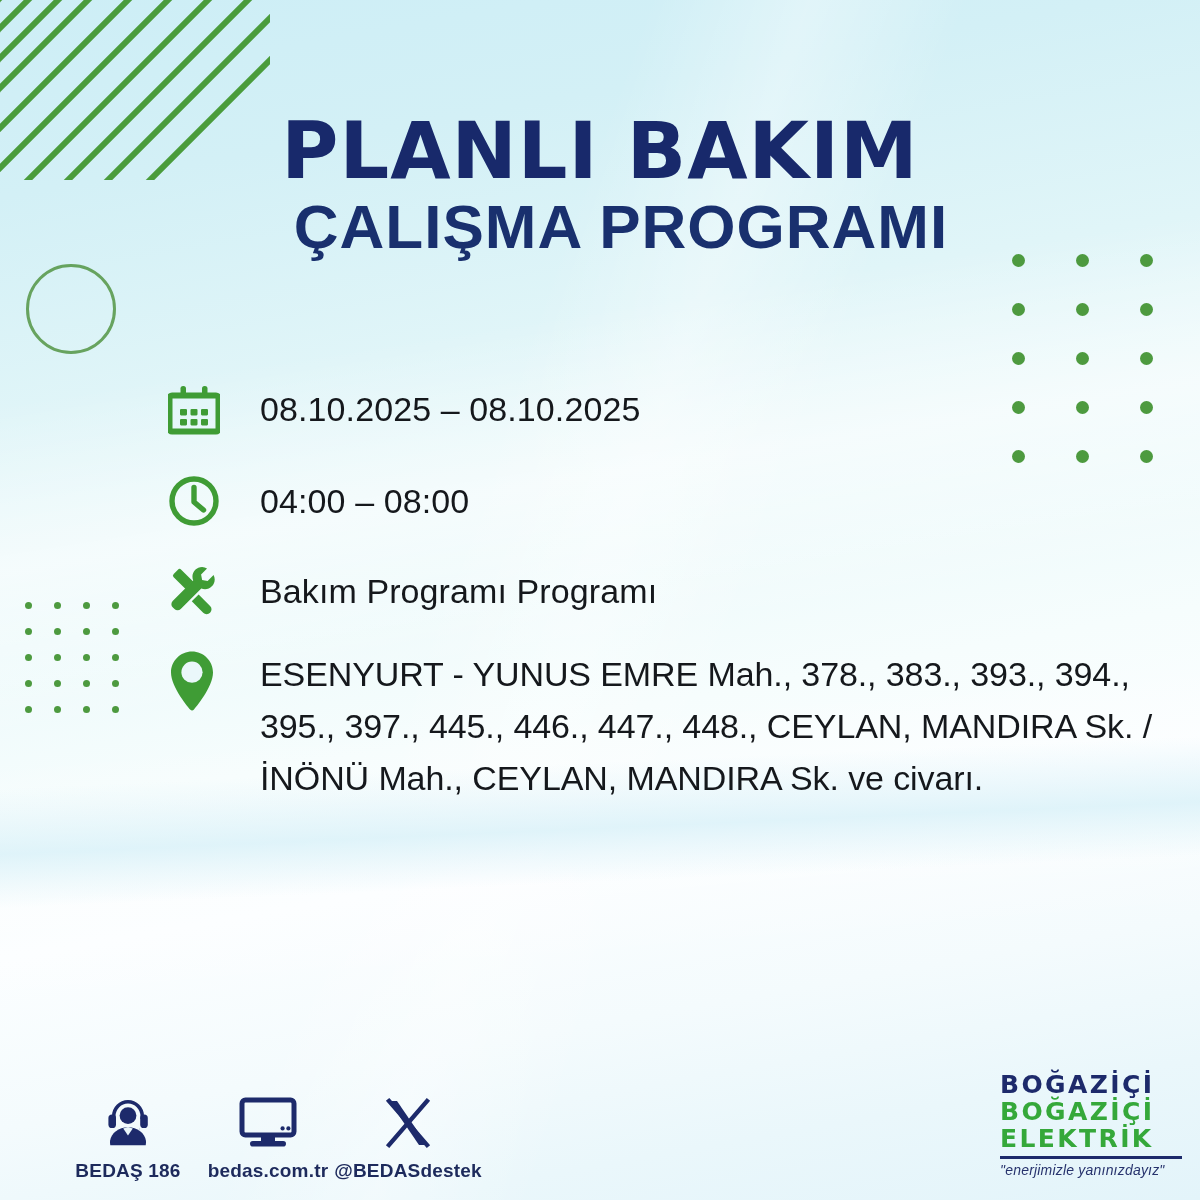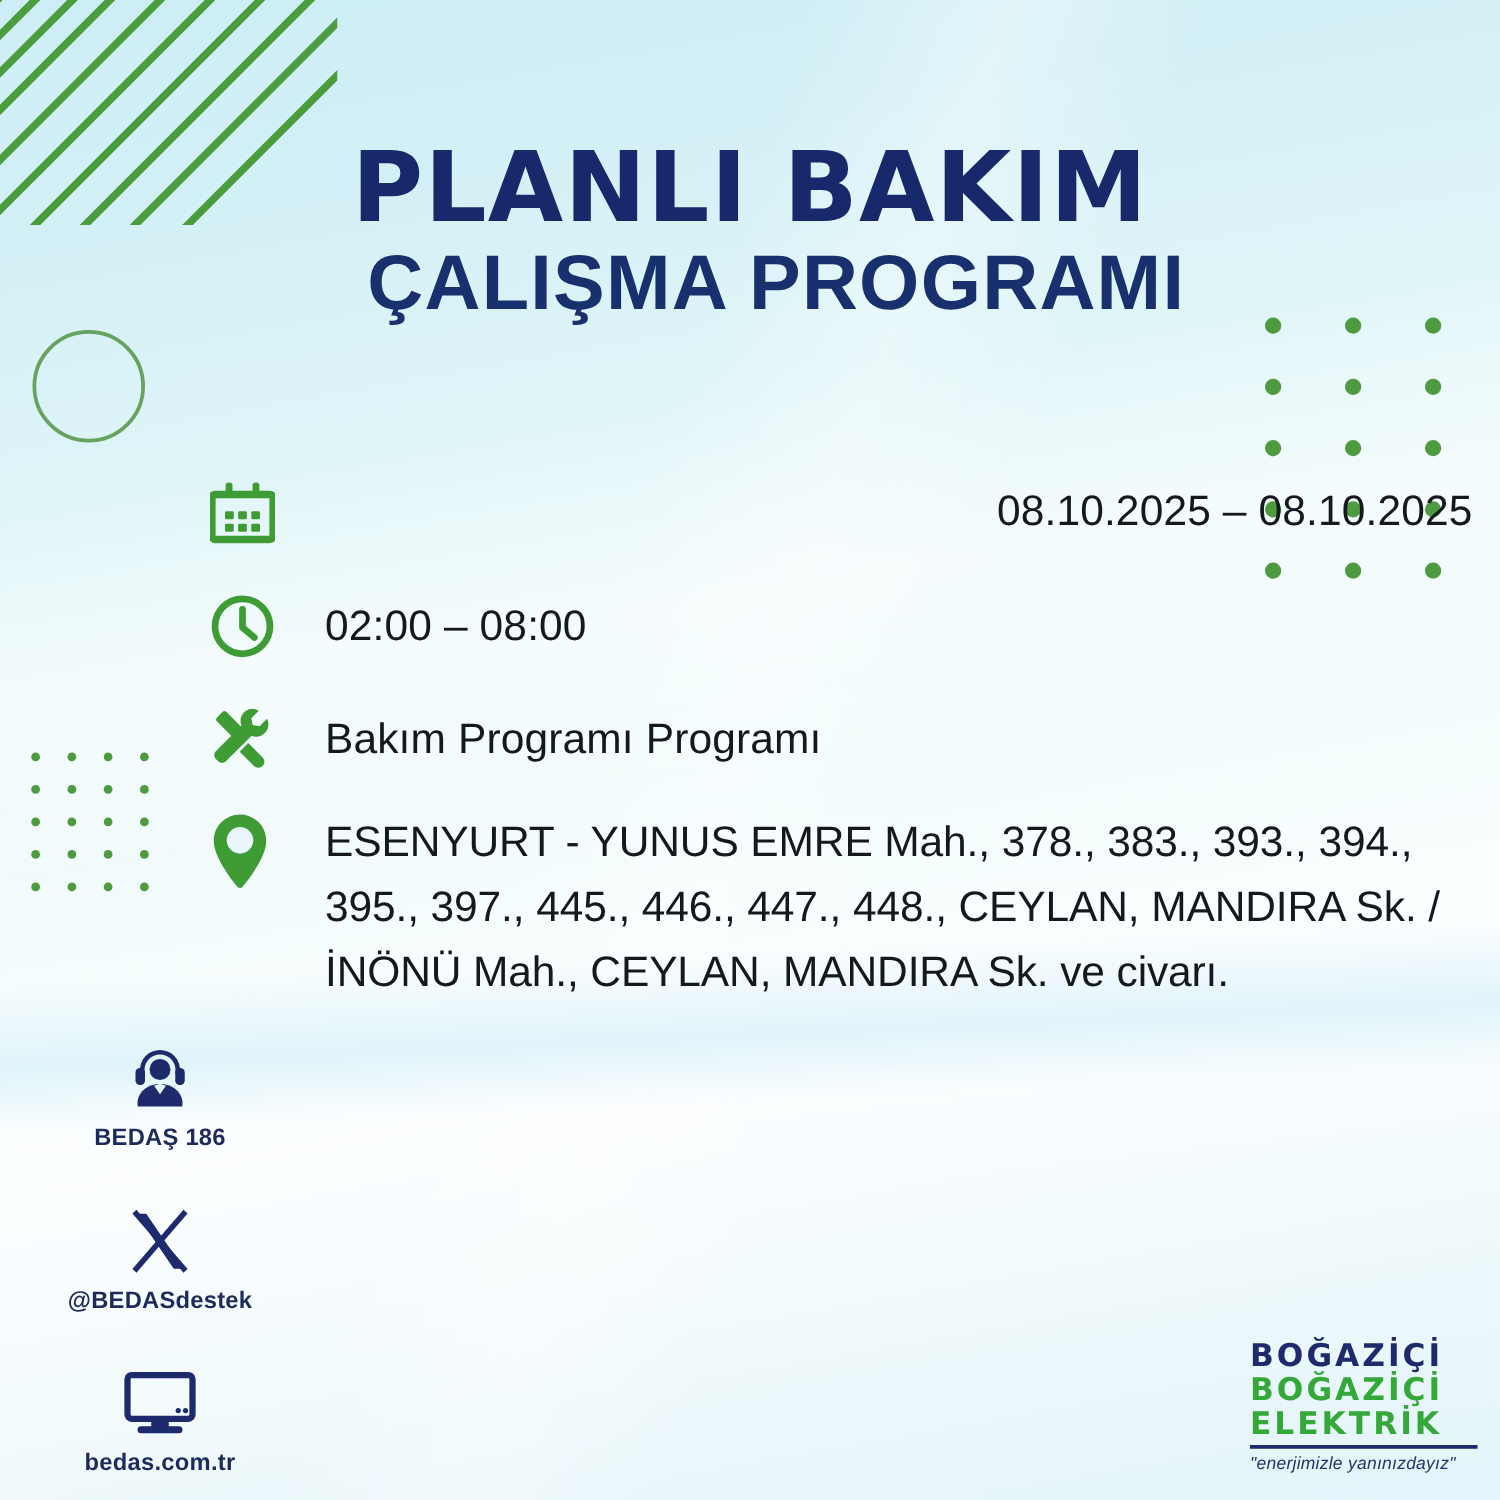--- a/index.html
+++ b/index.html
@@ -166,38 +166,36 @@
     justify-content: flex-start;
   }
   .info-row .text-cell {
     flex: 1 1 auto;
     color: #15181c;
     font-size: 34px;
     line-height: 54px;
     font-family: "Liberation Sans", sans-serif;
     letter-spacing: .1px;
   }
-  #row-date   { margin-bottom: 38px; text-align: right; }
+  #row-date   { margin-bottom: 38px; }
   #row-time   { margin-bottom: 36px; }
   #row-work   { margin-bottom: 30px; }
   #row-location .text-cell {
     line-height: 52px;
     letter-spacing: -.1px;
   }
   #row-location .icon-cell { align-items: flex-start; padding-top: 2px; }
 
   
   .footer-left {
     position: absolute;
     left: 58px;
     bottom: 18px;
     display: flex;
     align-items: flex-end;
-    gap: 40px;
-    flex-direction: column;
   }
   .contact {
     width: 140px;
     display: flex;
     flex-direction: column;
     align-items: center;
     gap: 10px;
   }
   .contact .glyph {
     height: 58px;
@@ -345,21 +343,21 @@
       <div class="text-cell">08.10.2025 – 08.10.2025</div>
     </div>
 
     <div class="info-row" id="row-time">
       <div class="icon-cell">
         <svg width="52" height="52" viewBox="0 0 52 52" aria-hidden="true">
           <circle cx="26" cy="26" r="22" fill="none" stroke="#3f9c35" stroke-width="5.4"></circle>
           <path d="M26 12.5V27l9.5 8" fill="none" stroke="#3f9c35" stroke-width="5.4" stroke-linecap="round" stroke-linejoin="round"></path>
         </svg>
       </div>
-      <div class="text-cell">02:00 – 08:00</div>
+      <div class="text-cell">04:00 – 08:00</div>
     </div>
 
     <div class="info-row" id="row-work">
       <div class="icon-cell">
         <svg width="54" height="54" viewBox="0 0 54 54" aria-hidden="true">
           <g fill="#3f9c35">
             <path d="M36.6 4.2c-5.6 0-10.1 4.5-10.1 10.1 0 1.4.3 2.7.8 3.9L5.9 39.6a4.6 4.6 0 0 0 0 6.5l1.9 1.9a4.6 4.6 0 0 0 6.5 0l21.4-21.4c1.2.5 2.5.8 3.9.8 5.6 0 10.1-4.5 10.1-10.1 0-1.7-.4-3.3-1.2-4.7l-6.2 6.2-5.7-1.1-1.1-5.7 6.2-6.2a10 10 0 0 0-5.1-1.6z" transform="translate(-1,-1) scale(0.96)"></path>
             <path d="M9.9 5.2 5.2 9.9a2.6 2.6 0 0 0 0 3.7l13.2 13.2 8.4-8.4L13.6 5.2a2.6 2.6 0 0 0-3.7 0z" transform="translate(1,1) scale(0.9)"></path>
             <path d="M31.6 31.4 43.4 43.2a5 5 0 0 1-7.1 7.1L24.5 38.5z" transform="scale(0.97)"></path>
           </g>
@@ -394,45 +392,45 @@
             <path d="M29 33.2c-9.3 0-16.9 5.9-17.9 13.4-.3 2.3.2 4.6.2 4.6h35.4s.5-2.3.2-4.6C45.9 39.1 38.3 33.2 29 33.2z"></path>
             <path d="M24.2 34.6 29 41.4l4.8-6.8-4.8-1.6z" fill="#e9f6fa"></path>
           </g>
         </svg>
       </div>
       <div class="label">BEDAŞ 186</div>
     </div>
 
     <div class="contact">
       <div class="glyph">
+        <svg width="62" height="54" viewBox="0 0 62 54" aria-hidden="true">
+          <rect x="5" y="4" width="52" height="35" rx="3.4" fill="none" stroke="#1d2a6b" stroke-width="5"></rect>
+          <circle cx="45.6" cy="32.4" r="2.1" fill="#1d2a6b"></circle>
+          <circle cx="51.4" cy="32.4" r="2.1" fill="#1d2a6b"></circle>
+          <rect x="24" y="39" width="14" height="7" fill="#1d2a6b"></rect>
+          <rect x="13" y="45" width="36" height="5.6" rx="2.8" fill="#1d2a6b"></rect>
+        </svg>
+      </div>
+      <div class="label">bedas.com.tr</div>
+    </div>
+
+    <div class="contact">
+      <div class="glyph">
         <svg width="54" height="54" viewBox="0 0 54 54" aria-hidden="true">
           <g stroke="#1d2a6b" stroke-width="4.4" fill="none" stroke-linecap="square">
             <line x1="8" y1="5" x2="46" y2="49"></line>
             <line x1="46" y1="5" x2="8" y2="49"></line>
           </g>
           <path d="M8 5h8l30 44h-8z" fill="#1d2a6b"></path>
           <path d="M8 5 46 49" stroke="#1d2a6b" stroke-width="0"></path>
         </svg>
       </div>
       <div class="label">@BEDASdestek</div>
     </div>
 
-    <div class="contact">
-      <div class="glyph">
-        <svg width="62" height="54" viewBox="0 0 62 54" aria-hidden="true">
-          <rect x="5" y="4" width="52" height="35" rx="3.4" fill="none" stroke="#1d2a6b" stroke-width="5"></rect>
-          <circle cx="45.6" cy="32.4" r="2.1" fill="#1d2a6b"></circle>
-          <circle cx="51.4" cy="32.4" r="2.1" fill="#1d2a6b"></circle>
-          <rect x="24" y="39" width="14" height="7" fill="#1d2a6b"></rect>
-          <rect x="13" y="45" width="36" height="5.6" rx="2.8" fill="#1d2a6b"></rect>
-        </svg>
-      </div>
-      <div class="label">bedas.com.tr</div>
-    </div>
-
   </div>
 
   <div class="brand">
     <div class="b-line b1">BOĞAZİÇİ</div>
     <div class="b-line b2">BOĞAZİÇİ</div>
     <div class="b-line b3">ELEKTRİK</div>
     <div class="b-rule"></div>
     <div class="b-tag">"enerjimizle yanınızdayız"</div>
   </div>
 

